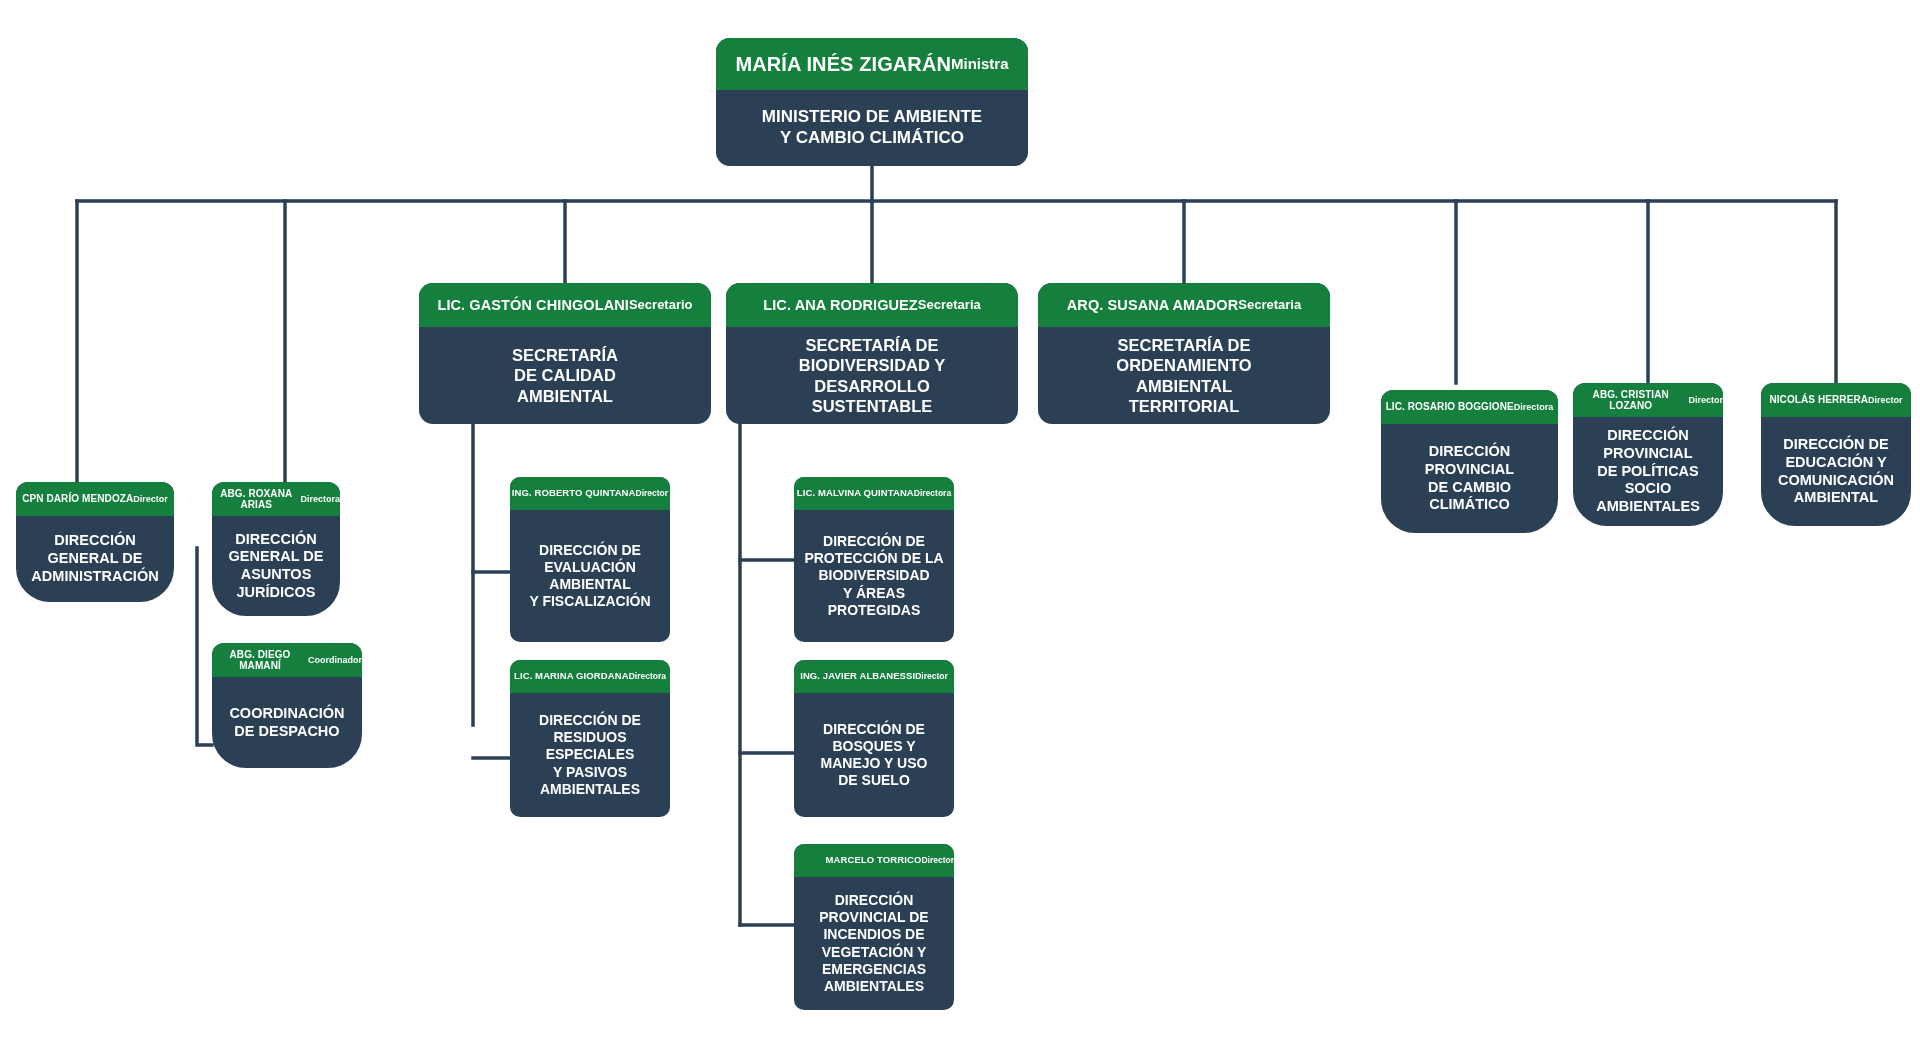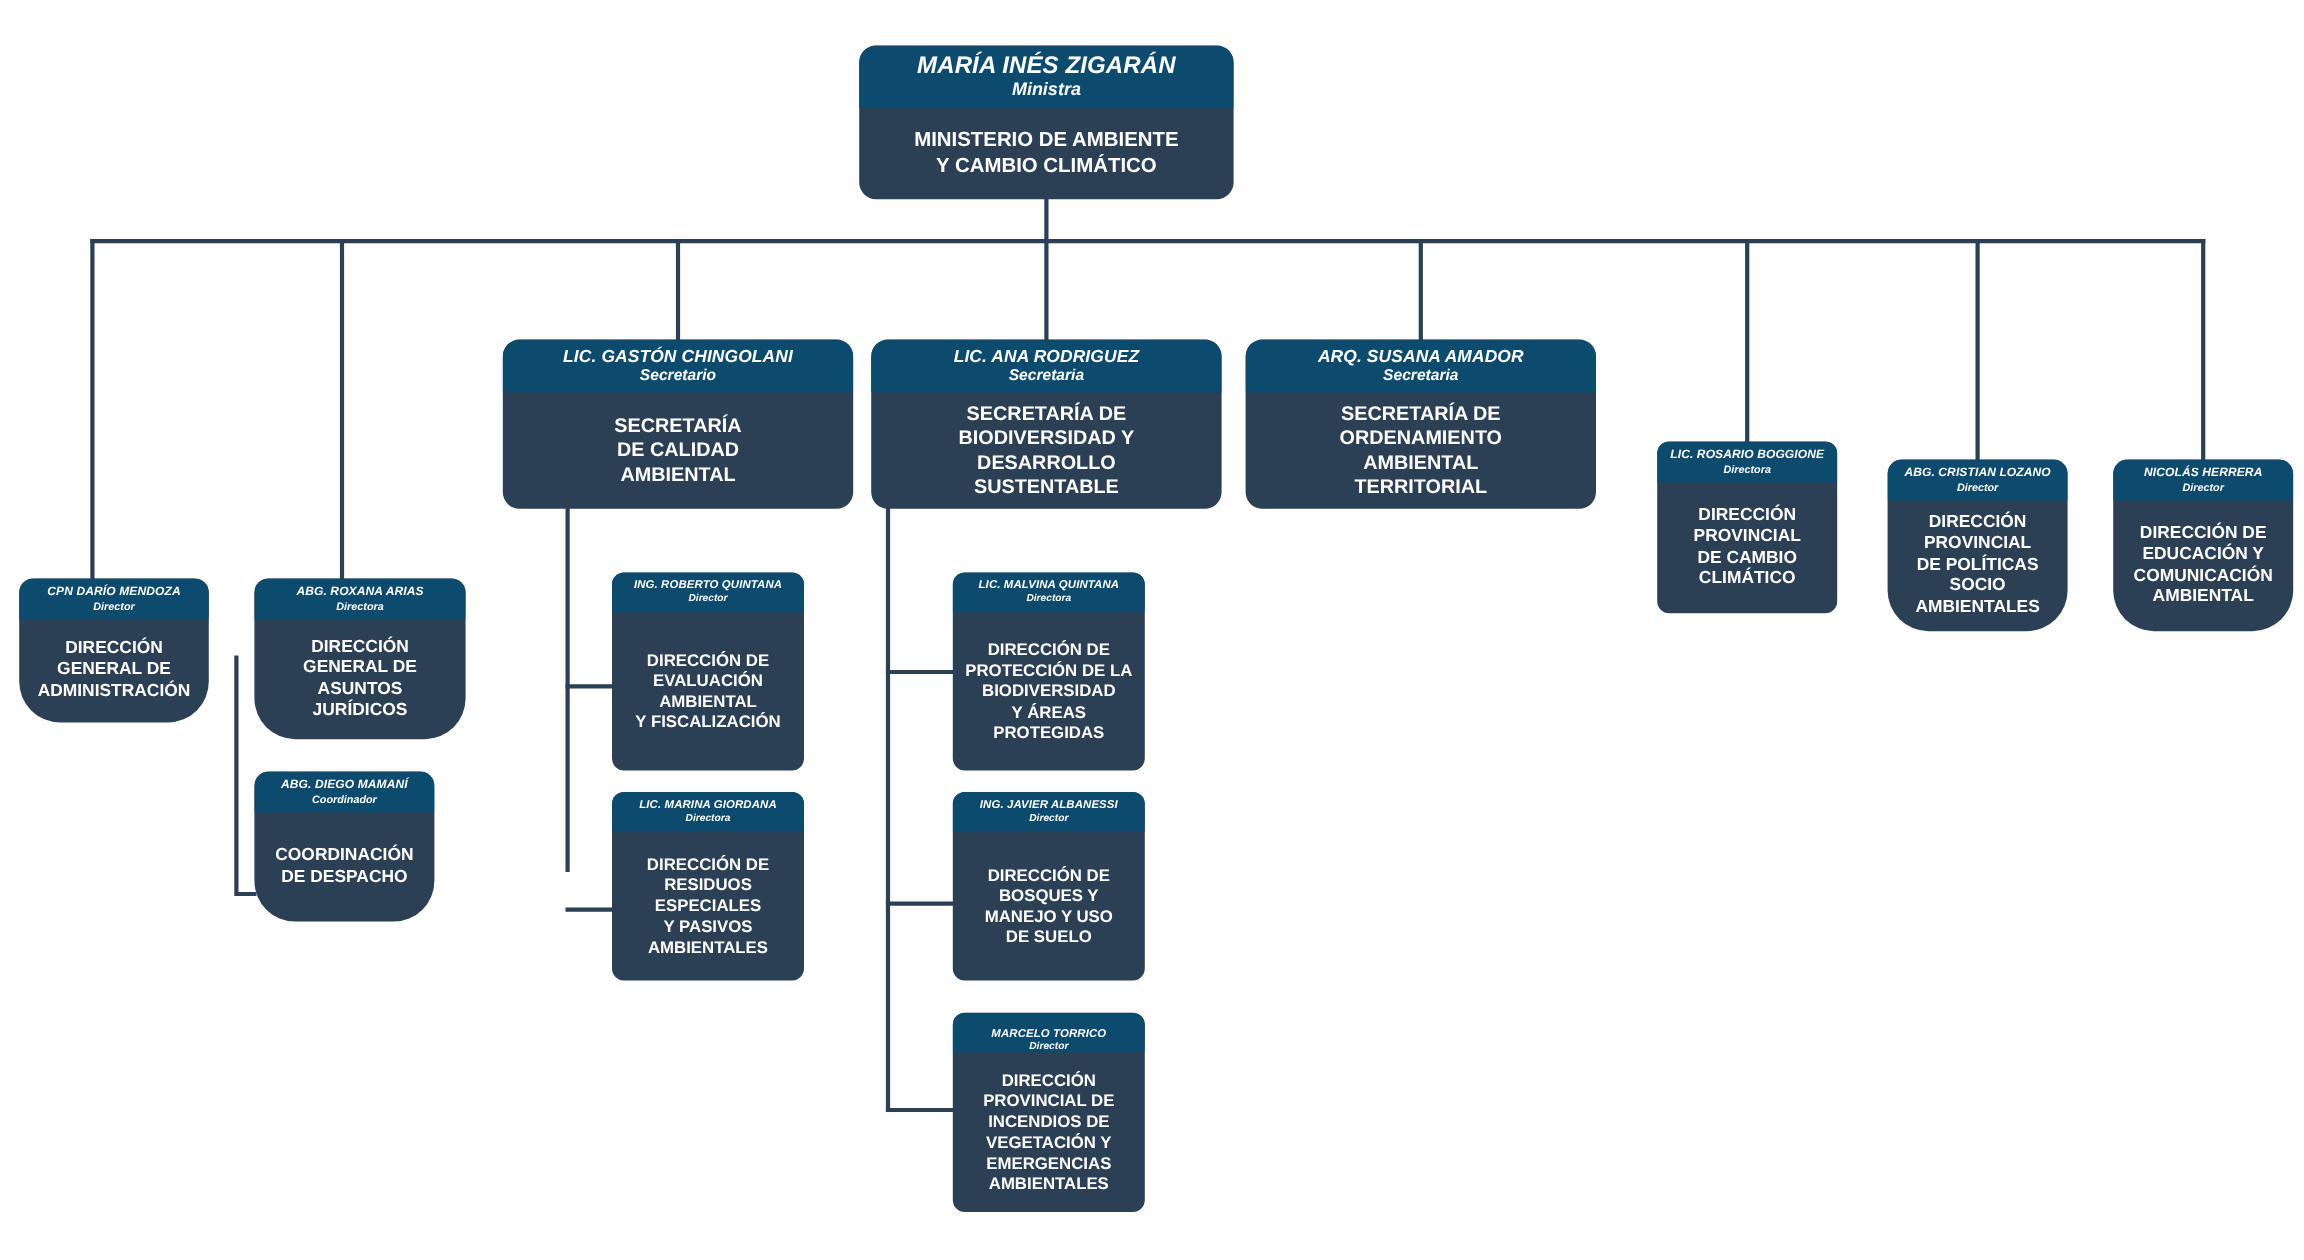--- a/index.html
+++ b/index.html
@@ -21,29 +21,28 @@
     pointer-events: none;
   }
   .node {
     position: absolute;
     overflow: hidden;
     background: #2b3f55;
     display: flex;
     flex-direction: column;
   }
   .node .head {
-    background: #0c4a6e;
+    background: #15803d;
     color: #ffffff;
     text-align: center;
     display: flex;
-    flex-direction: column;
+    flex-direction: row;
     justify-content: center;
     align-items: center;
     flex: 0 0 auto;
-    font-style: italic;
   }
   .node .head .person {
     font-weight: bold;
     line-height: 1.12;
     letter-spacing: .1px;
   }
   .node .head .role {
     font-weight: bold;
     line-height: 1.12;
   }
@@ -165,41 +164,41 @@
   <div class="node shape-shield tier-dir" style="left:16px; top:482px; width:158px; height:120px;">
     <div class="head" style="height:34px;">
       <div class="person">CPN DARÍO MENDOZA</div>
       <div class="role">Director</div>
     </div>
     <div class="body" style="white-space:pre-line;">DIRECCIÓN
 GENERAL DE
 ADMINISTRACIÓN</div>
   </div>
 
-  <div class="node shape-shield tier-dir" style="left:212px; top:482px; width:176px; height:134px;">
+  <div class="node shape-shield tier-dir" style="left:212px; top:482px; width:128px; height:134px;">
     <div class="head" style="height:34px;">
       <div class="person">ABG. ROXANA ARIAS</div>
       <div class="role">Directora</div>
     </div>
     <div class="body" style="white-space:pre-line;">DIRECCIÓN
 GENERAL DE
 ASUNTOS
 JURÍDICOS</div>
   </div>
 
   <div class="node shape-shield tier-dir" style="left:212px; top:643px; width:150px; height:125px;">
     <div class="head" style="height:34px;">
       <div class="person">ABG.  DIEGO MAMANÍ</div>
       <div class="role">Coordinador</div>
     </div>
     <div class="body" style="white-space:pre-line;">COORDINACIÓN
 DE DESPACHO</div>
   </div>
 
-  <div class="node shape-shield tier-dir" style="left:1381px; top:368px; width:150px; height:143px;border-radius:10px;">
+  <div class="node shape-shield tier-dir" style="left:1381px; top:390px; width:177px; height:143px;">
     <div class="head" style="height:34px;">
       <div class="person">LIC. ROSARIO BOGGIONE</div>
       <div class="role">Directora</div>
     </div>
     <div class="body" style="white-space:pre-line;">DIRECCIÓN
 PROVINCIAL
 DE CAMBIO
 CLIMÁTICO</div>
   </div>
 

